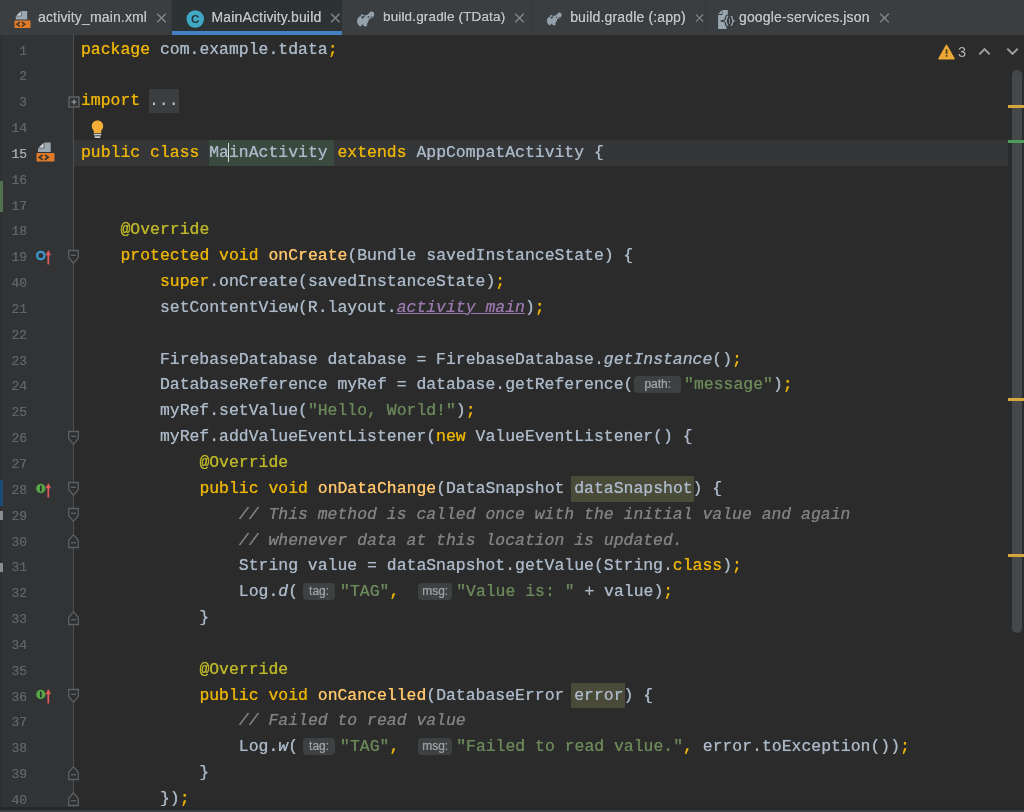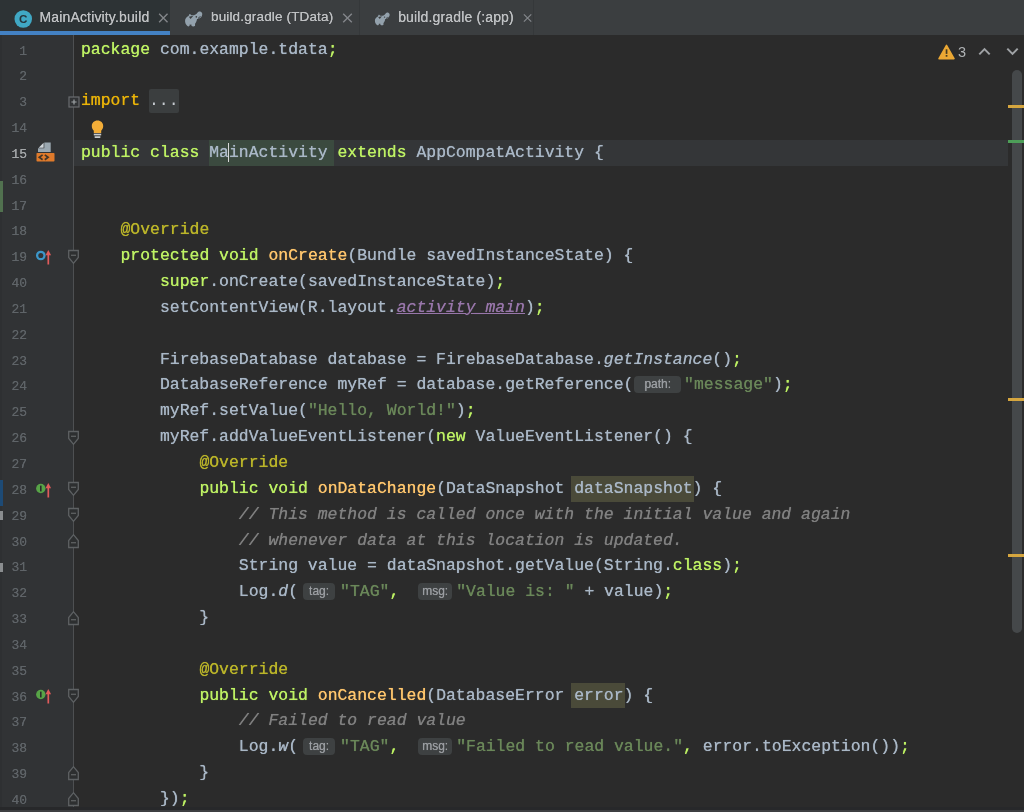--- a/index.html
+++ b/index.html
@@ -9,36 +9,49 @@
 .tab svg.ticon { transform:translateY(2.5px); }
 .tab svg.x { transform:translateY(1.5px); }
 .tab .x { margin-left:8px; }
 .tab.sel { background:#2d3335; border-right:none; }
 .tab.sel:after { content:""; position:absolute; left:0; right:0; bottom:0; height:4px; background:#4381c3; }
 #gutter { position:absolute; left:0; top:35px; width:73px; height:777px; background:#313335; z-index:0; }
 #gline { position:absolute; left:73px; top:35px; width:1px; height:777px; background:#4e5052; z-index:1; }
 .ln { position:absolute; left:0; width:27px; text-align:right; font-family:"Liberation Mono",monospace; font-size:13px; text-shadow:0 0 0.5px; color:#5f6468; height:25.8px; line-height:30px; z-index:2; }
 .ln.cur { color:#a4a7a9; }
 .cl { position:absolute; left:81px; white-space:pre; font-family:"Liberation Mono",monospace; font-size:16.45px; color:#a9b7c6; text-shadow:0 0 0.7px; height:25.84px; line-height:25.84px; z-index:4; }
-.kw { color:#bef264; }
+.kw { color:#eab308; }
 .st { color:#6a8759; }
 .cm { color:#808080;font-style:italic; }
 .an { color:#bbb529; }
 .fn { color:#ffc66d; }
 .it { font-style:italic; }
 .pu { color:#9876aa; font-style:italic;text-decoration:underline; }
 .inlay { display:inline-block; font-family:"Liberation Sans",sans-serif; font-size:12px; line-height:15px; color:#9b9ea2; background:#3e4142; border-radius:4px; padding:1px 6px; margin:0 5px 0 5px; vertical-align:1.5px; }
 .inlay.w { padding:1px 10px; margin:0 3px 0 1px; }
 .inlay.m { padding:1px 4px; margin:0 4px 0 9px; }
 .fh { position:absolute; left:67px; z-index:3; }
 .gi { position:absolute; left:34.5px; z-index:3; }
 .tick { position:absolute; left:1008px; width:16px; height:3.5px; z-index:6; }
 </style></head>
 <body>
 <div id="tabbar">
+  <div class="tab" style="width:172px">
+    <svg class="ticon" width="17" height="18" viewBox="0 0 19 20">
+        <path d="M8.3,0.5 H14.7 V10 H2 V6.3 H8.3 Z" fill="#9aa7b0"></path>
+        <path d="M2.6,5.7 L7.6,0.7 L7.6,5.7 Z" fill="#ced5da"></path>
+        <rect x="0.5" y="11" width="18" height="8.6" rx="0.8" fill="#df7a2b"></rect>
+        <path d="M6.6,12.9 L3.3,15.3 L6.6,17.7" stroke="#413528" stroke-width="1.7" fill="none"></path>
+        <path d="M8.8,12.9 L12.1,15.3 L8.8,17.7" stroke="#413528" stroke-width="1.7" fill="none"></path>
+      </svg>
+    <span class="lbl">activity_main.xml</span>
+      <svg class="x" width="13" height="13" viewBox="0 0 13 13">
+        <path d="M2.2,2.2 L10.8,10.8 M10.8,2.2 L2.2,10.8" stroke="#83868a" stroke-width="1.4"></path>
+      </svg>
+  </div>
   <div class="tab sel" style="width:170px">
     <svg class="ticon" width="19" height="19" viewBox="0 0 19 19">
         <circle cx="9.5" cy="9.5" r="9" fill="#40a8c4"></circle>
         <text x="9.5" y="13.8" font-size="12" font-weight="bold" fill="#26343a" text-anchor="middle" font-family="Liberation Sans,sans-serif">C</text>
       </svg>
     <span class="lbl">MainActivity.build</span>
       <svg class="x" width="13" height="13" viewBox="0 0 13 13">
         <path d="M2.2,2.2 L10.8,10.8 M10.8,2.2 L2.2,10.8" stroke="#83868a" stroke-width="1.4"></path>
       </svg>
   </div>
@@ -55,20 +68,37 @@
       </svg>
   </div>
   <div class="tab" style="width:174px">
     <svg class="ticon" width="20" height="17" viewBox="0 0 19 16">
         <path d="M3,14.3 C1.8,13.3 1,11.7 1,9.9 C1,7.6 2.4,5.8 4.3,5.1 L5,3.7 C5.2,3.3 5.7,3.2 6,3.5 L7,4.5 C7.8,4.3 8.6,4.3 9.4,4.5 C10.9,4.1 12.1,3.2 12.9,1.9 C13.5,0.9 14.8,0.5 15.9,1 C17,1.5 17.6,2.7 17.3,3.9 C17,5.4 16.1,6.7 14.8,7.4 C14.1,7.8 13.2,8 12.4,7.9 C12.2,9.6 11.5,11.2 10.5,12.4 L10.5,14.3 C9.6,15.3 8,15.3 7.1,14.3 L7,13.3 C6.5,13.4 5.9,13.4 5.4,13.3 L5.3,14.3 C4.4,15.3 3.9,15.3 3,14.3 Z" fill="#93a1ac"></path>
         <path d="M4.6,5.8 L8.9,5.0 L6.3,7.9 Z" fill="#3b3e40"></path>
         <circle cx="11.7" cy="5.9" r="0.8" fill="#3b3e40"></circle>
         <path d="M13.1,7.6 C13.6,6.4 14.6,5.6 15.8,5.4 L15.9,6.1 C14.9,6.4 14,7.1 13.6,8.1 Z" fill="#3b3e40"></path>
       </svg>
     <span class="lbl">build.gradle (:app)</span>
+      <svg class="x" width="13" height="13" viewBox="0 0 13 13">
+        <path d="M2.2,2.2 L10.8,10.8 M10.8,2.2 L2.2,10.8" stroke="#83868a" stroke-width="1.4"></path>
+      </svg>
+  </div>
+  <div class="tab" style="width:194px;border-right:none;padding-left:11px">
+    <svg class="ticon" width="18" height="20" viewBox="0 0 18 20">
+        <path d="M5.4,0.6 h5.4 v5.2 h-5.4 z" fill="#9aa7b0"></path>
+        <path d="M4.8,0.6 L4.8,4.4 L1.3,4.4 Z" fill="#9aa7b0"></path>
+        <path d="M1.1,5.4 h8.4 v14 h-8.4 z" fill="#9aa7b0"></path>
+        <path d="M11.2,6.6 C10,7 9.6,8.1 9.6,9.2 C9.6,10.2 9.5,11 8.3,11.4 C9.5,11.8 9.6,12.6 9.6,13.6 C9.6,14.7 10,15.8 11.2,16.2" stroke="#2e3133" stroke-width="3.6" fill="none"></path>
+        <path d="M13.8,6.6 C15,7 15.4,8.1 15.4,9.2 C15.4,10.2 15.5,11 16.7,11.4 C15.5,11.8 15.4,12.6 15.4,13.6 C15.4,14.7 15,15.8 13.8,16.2" stroke="#2e3133" stroke-width="3.6" fill="none"></path>
+        <rect x="11.6" y="7.9" width="1.9" height="7" rx="0.9" fill="#2e3133"></rect>
+        <path d="M11.2,6.6 C10,7 9.6,8.1 9.6,9.2 C9.6,10.2 9.5,11 8.3,11.4 C9.5,11.8 9.6,12.6 9.6,13.6 C9.6,14.7 10,15.8 11.2,16.2" stroke="#93a1ac" stroke-width="1.6" fill="none"></path>
+        <path d="M13.8,6.6 C15,7 15.4,8.1 15.4,9.2 C15.4,10.2 15.5,11 16.7,11.4 C15.5,11.8 15.4,12.6 15.4,13.6 C15.4,14.7 15,15.8 13.8,16.2" stroke="#93a1ac" stroke-width="1.6" fill="none"></path>
+        <rect x="12.1" y="8.4" width="0.9" height="6" rx="0.45" fill="#93a1ac"></rect>
+      </svg>
+    <span class="lbl" style="margin-left:4px">google-services.json</span>
       <svg class="x" width="13" height="13" viewBox="0 0 13 13">
         <path d="M2.2,2.2 L10.8,10.8 M10.8,2.2 L2.2,10.8" stroke="#83868a" stroke-width="1.4"></path>
       </svg>
   </div>
 </div>
 <div id="gutter"></div>
 <div style="position:absolute;left:0;top:35px;width:2px;height:777px;background:#2e3032;z-index:2"></div>
 <div id="gline"></div>
 <div style="position:absolute;left:0;top:181px;width:3px;height:31px;background:#51714f;z-index:3"></div>
 <div style="position:absolute;left:0;top:480px;width:3px;height:26px;background:#1d4a75;z-index:3"></div>

